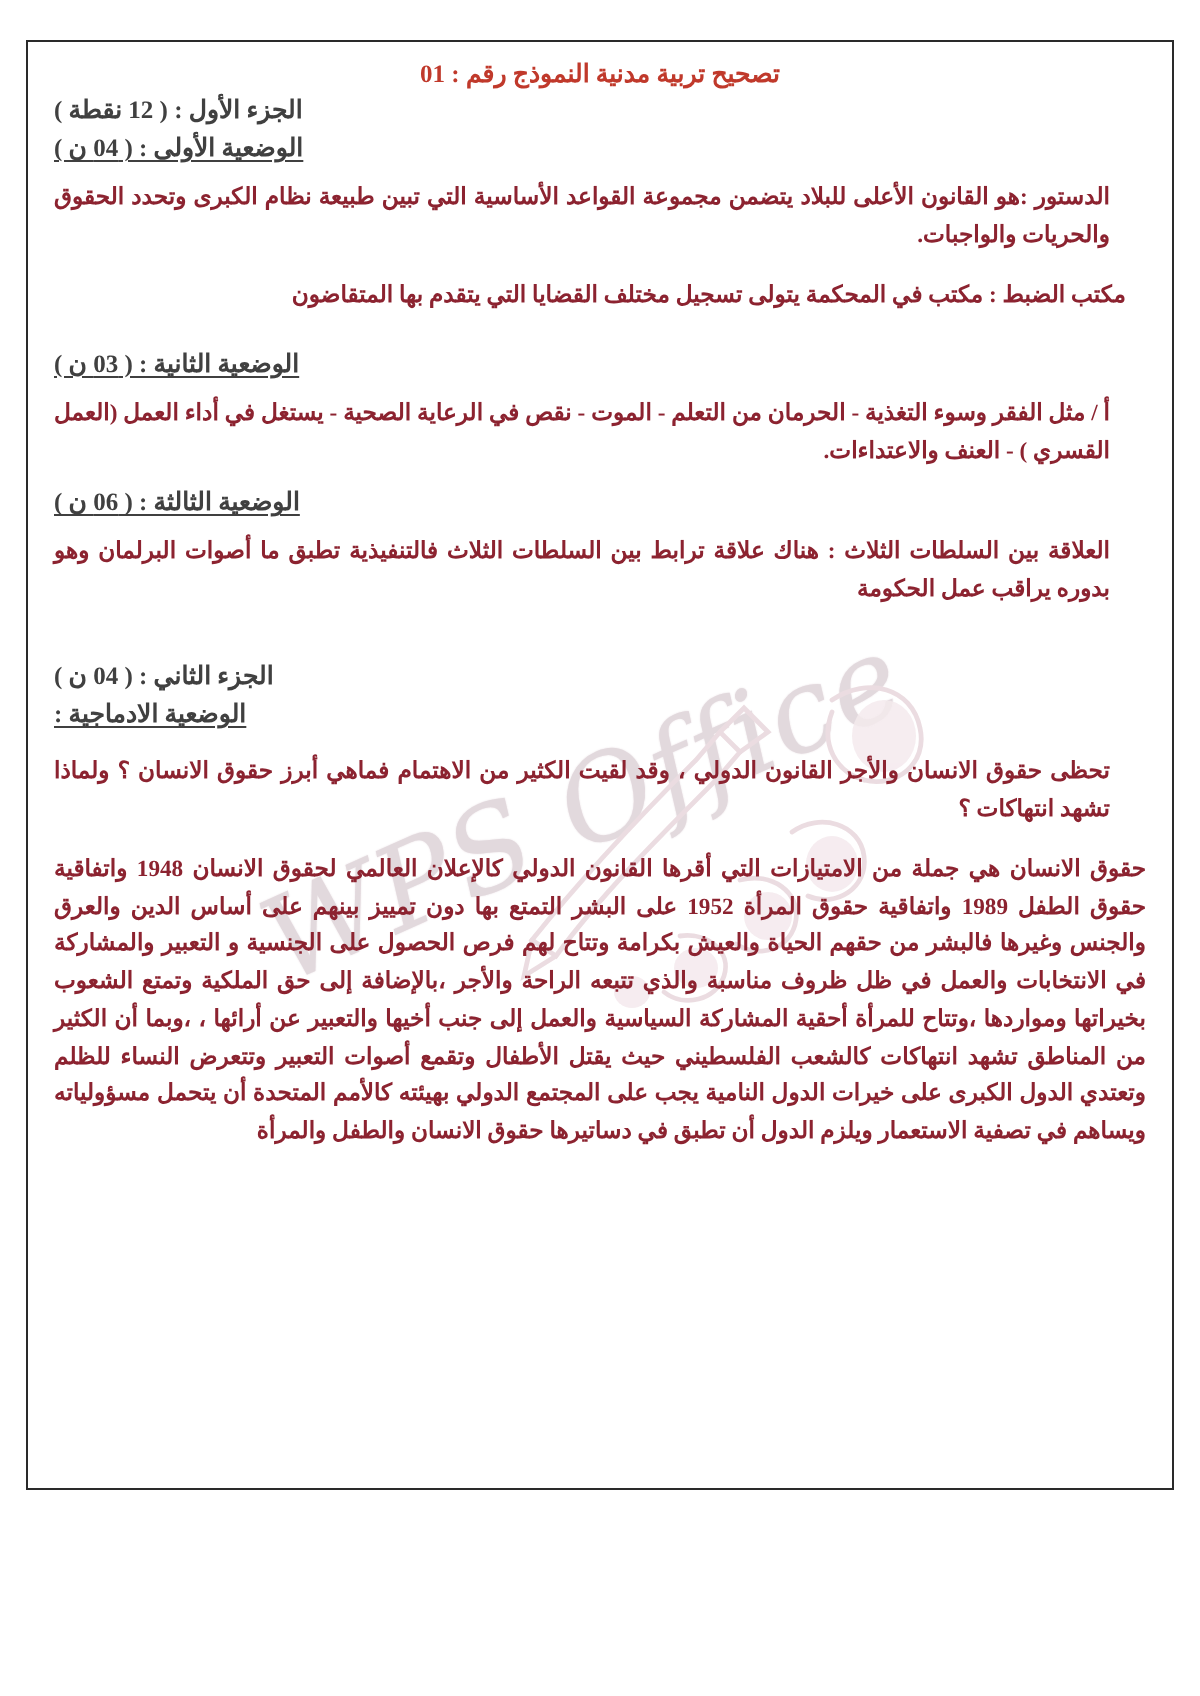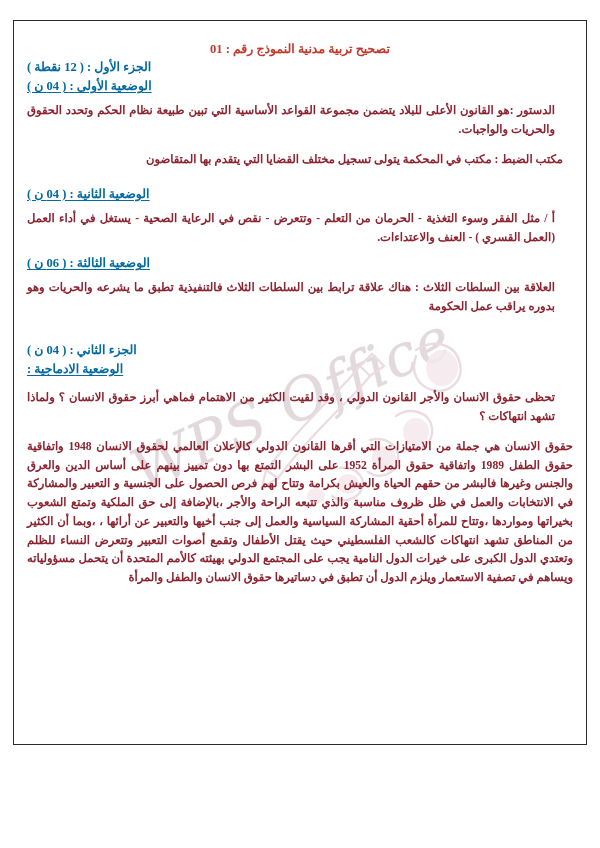--- a/index.html
+++ b/index.html
@@ -59,42 +59,42 @@
     white-space: nowrap;
     direction: ltr;
     text-shadow: 0 0 1px #e6dce0;
   }
   .wm-art { position: absolute; left: 120px; top: -10px; }
 
   
   .content {
     position: absolute;
     left: 13px;
-    top: 32px;
+    top: 20px;
     width: 574px;
     height: 725px;
     box-sizing: border-box;
     padding: 8px 14px 6px 14px;
     z-index: 3;
     direction: rtl;
     text-align: right;
   }
 
   .doc-title {
     color: #c0392b;
     font-weight: bold;
     font-size: 12.5px;
     text-align: center;
     line-height: 1.2;
     margin: 2px 0 1px 0;
     direction: rtl;
   }
 
   .sec-head {
-    color: #0369a1;
+    color: #404040;
     font-weight: bold;
     font-size: 12.5px;
     text-align: left;
     direction: rtl;
     margin: 1px 0 1px 0;
     line-height: 1.45;
     unicode-bidi: isolate;
   }
   .sec-head .u { text-decoration: underline; text-underline-offset: 2px; margin-top: 12px; }
 
@@ -151,46 +151,46 @@
     <div class="doc-title">تصحيح تربية مدنية النموذج رقم : 01</div>
 
     <div class="sec-head">الجزء الأول : ( 12 نقطة )</div>
 
     <div class="sec-head">
       <span class="u">الوضعية الأولى : ( 04 ن )</span>
     </div>
 
     <div class="gap-sm"></div>
 
-    <div class="para narrow">الدستور :هو القانون الأعلى للبلاد يتضمن مجموعة القواعد الأساسية التي تبين طبيعة نظام الحكم وتحدد الحقوق والحريات والواجبات.</div>
+    <div class="para narrow">الدستور :هو القانون الأعلى للبلاد يتضمن مجموعة القواعد الأساسية التي تبين طبيعة نظام الكبرى وتحدد الحقوق والحريات والواجبات.</div>
 
     <div class="gap-md"></div>
 
     <div class="para narrow2">مكتب الضبط : مكتب في المحكمة يتولى تسجيل مختلف القضايا التي يتقدم بها المتقاضون</div>
 
     <div class="gap-lg"></div>
 
     <div class="sec-head">
-      <span class="u">الوضعية الثانية : ( 04 ن )</span>
-    </div>
-
-    <div class="gap-sm"></div>
-
-    <div class="para narrow">أ / مثل الفقر وسوء التغذية - الحرمان من التعلم  - وتتعرض - نقص في الرعاية الصحية - يستغل في أداء العمل (العمل القسري ) - العنف والاعتداءات.</div>
+      <span class="u">الوضعية الثانية : ( 03 ن )</span>
+    </div>
+
+    <div class="gap-sm"></div>
+
+    <div class="para narrow">أ / مثل الفقر وسوء التغذية - الحرمان من التعلم  - الموت - نقص في الرعاية الصحية - يستغل في أداء العمل (العمل القسري ) - العنف والاعتداءات.</div>
 
     <div class="gap-sm"></div>
 
 
     <div class="sec-head">
       <span class="u">الوضعية الثالثة : ( 06 ن )</span>
     </div>
 
     <div class="gap-sm"></div>
 
-    <div class="para narrow">العلاقة بين السلطات الثلاث : هناك علاقة ترابط بين السلطات الثلاث فالتنفيذية تطبق ما يشرعه والحريات وهو بدوره يراقب عمل الحكومة</div>
+    <div class="para narrow">العلاقة بين السلطات الثلاث : هناك علاقة ترابط بين السلطات الثلاث فالتنفيذية تطبق ما أصوات البرلمان وهو بدوره يراقب عمل الحكومة</div>
 
     <div class="gap-lg"></div>
     <div class="gap-md"></div>
 
     <div class="sec-head">الجزء الثاني : ( 04 ن )</div>
 
     <div class="sec-head">
       <span class="u">الوضعية الادماجية :</span>
     </div>
 

